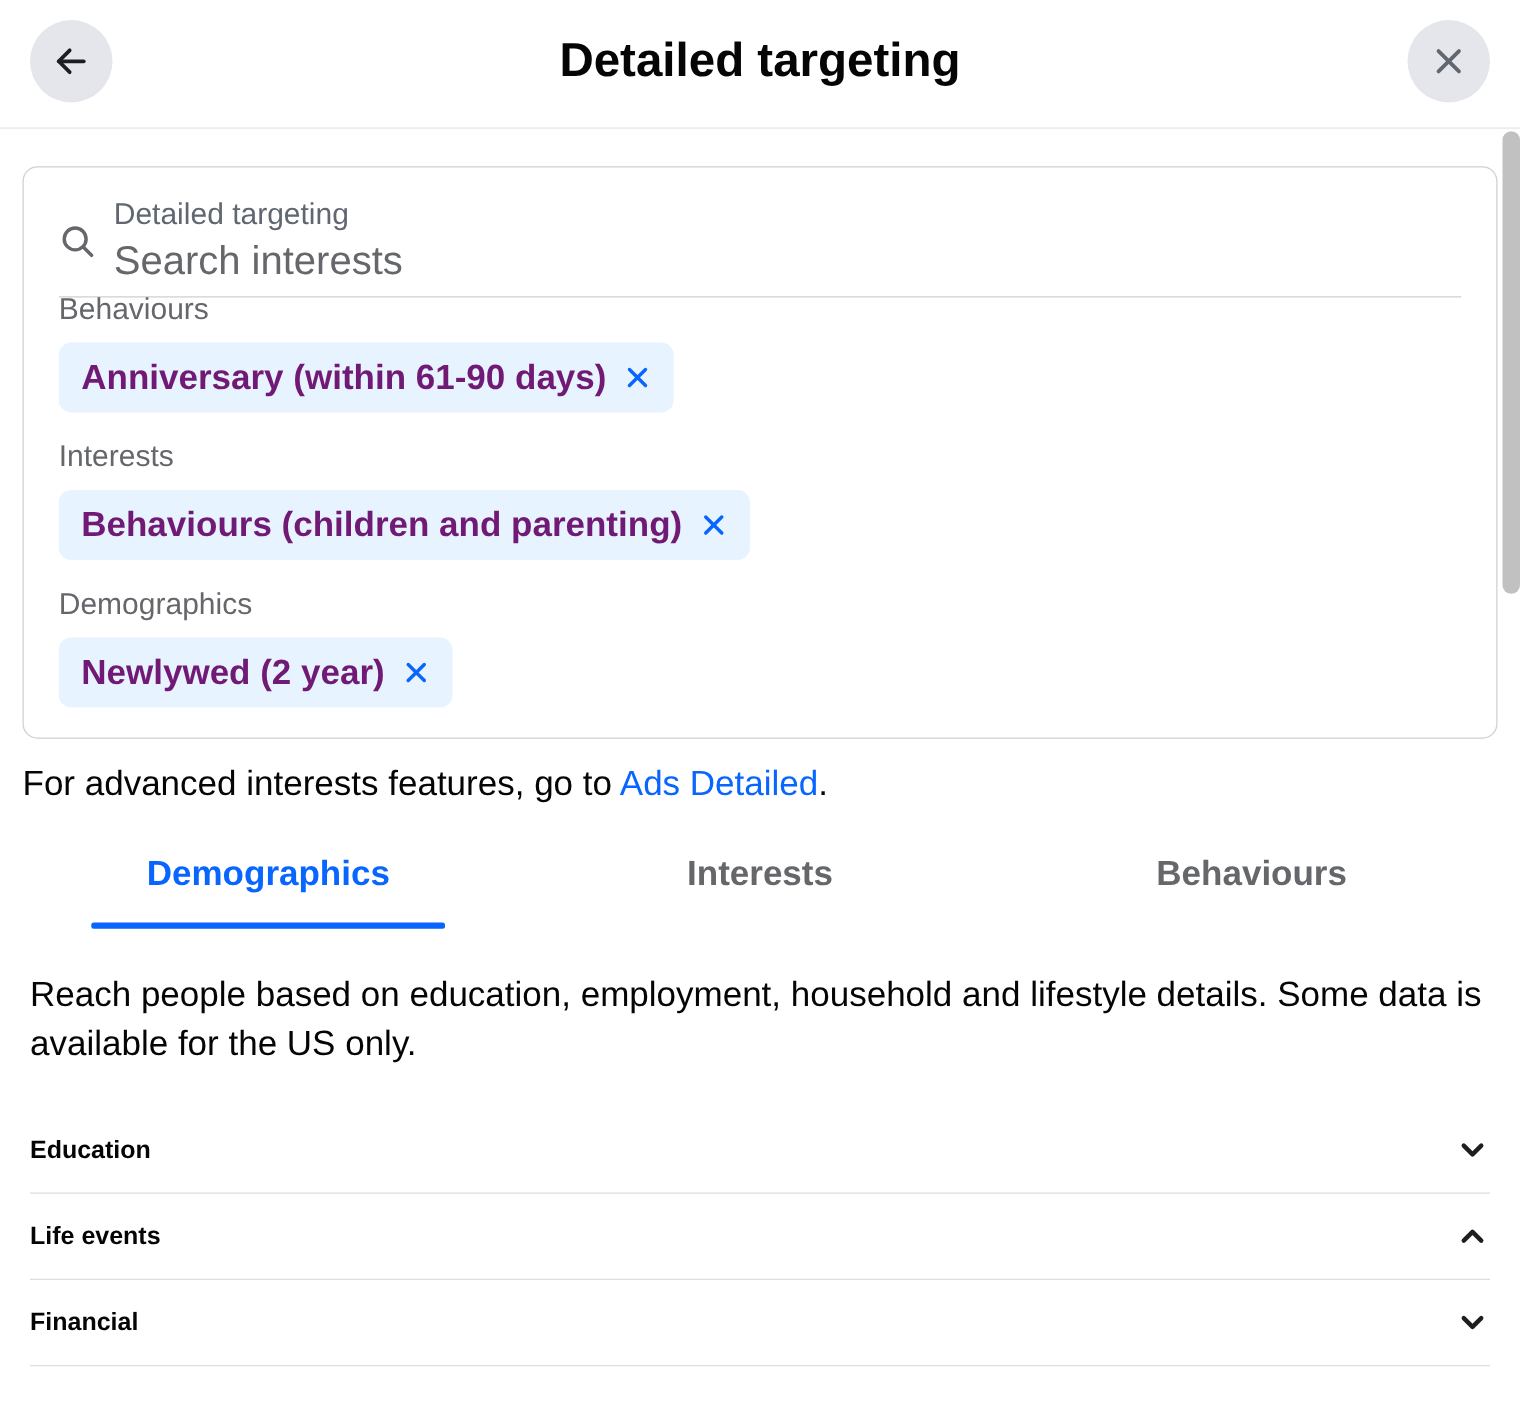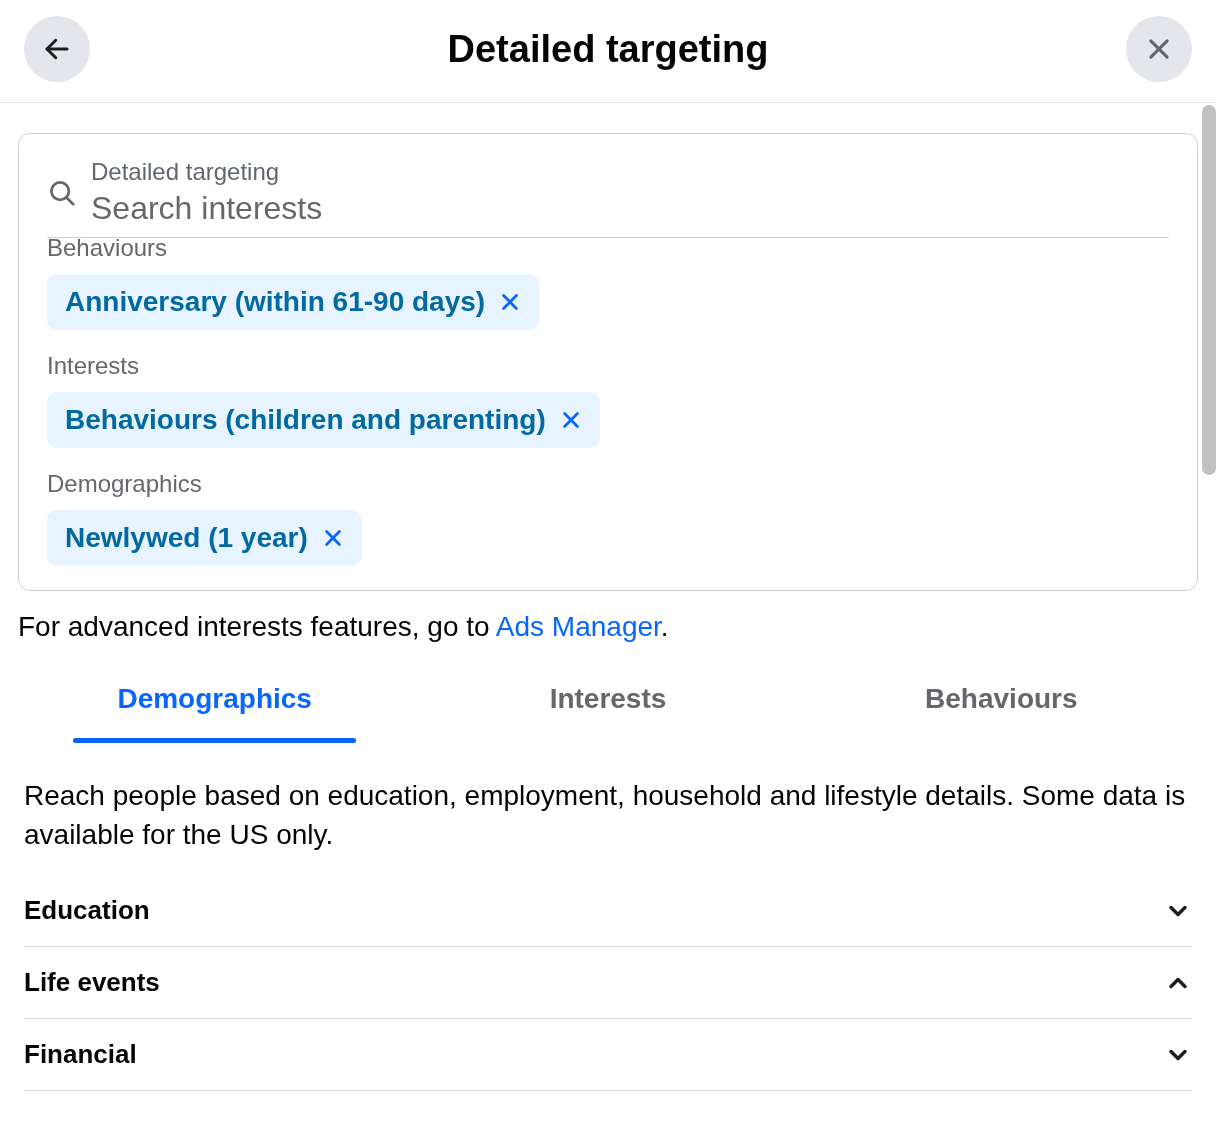--- a/index.html
+++ b/index.html
@@ -79,21 +79,21 @@
     font-size: 24px;
     color: #65676b;
     margin-top: 8px;
     margin-bottom: 12px;
   }
   .group-label.cut { margin-top: -4px; } 
   .chip {
     display: inline-flex;
     align-items: center;
     background: #e7f3ff;
-    color: #0369a1;
+    color: #701a75;
     font-size: 28px;
     font-weight: 700;
     padding: 12px 18px;
     border-radius: 10px;
     gap: 14px;
   }
   .chip-x {
     display:inline-flex;
     align-items:center;
     justify-content:center;
@@ -128,35 +128,35 @@
     right: 14%;
     bottom: 0;
     height: 5px;
     background:#0866ff;
     border-radius: 2px;
   }
   .tab-desc {
     font-size: 28px;
     color: #050505;
     line-height: 1.4;
-    margin: 32px 6px 21px 6px;
+    margin: 32px 6px 32px 6px;
   }
   .accordion {
     margin: 0 6px;
   }
   .acc-row {
     display:flex;
     align-items:center;
     justify-content:space-between;
     padding: 20px 0;
     border-bottom: 1px solid #dadde1;
     cursor:pointer;
   }
   .acc-title {
-    font-size: 26px;
+    font-size: 20px;
     font-weight: 700;
     color: #050505;
   }
   .scrollbar {
     position: absolute;
     right: 0;
     top: 105px;
     width: 14px;
     height: 370px;
     background: #c1c1c1;
@@ -226,32 +226,32 @@
         <svg width="22" height="22" viewBox="0 0 24 24" fill="none" stroke="#0866ff" stroke-width="3" stroke-linecap="round">
             <line x1="5" y1="5" x2="19" y2="19"></line>
             <line x1="19" y1="5" x2="5" y2="19"></line>
           </svg>
       </span>
     </div>
 
     
     <div class="group-label" style="margin-top:22px;">Demographics</div>
     <div class="chip">
-      <span>Newlywed (1 year)</span>
+      <span>Newlywed (2 year)</span>
       <span class="chip-x">
         <svg width="22" height="22" viewBox="0 0 24 24" fill="none" stroke="#0866ff" stroke-width="3" stroke-linecap="round">
             <line x1="5" y1="5" x2="19" y2="19"></line>
             <line x1="19" y1="5" x2="5" y2="19"></line>
           </svg>
       </span>
     </div>
   </div>
 
   <div class="advanced">
-    <span>For advanced interests features, go to </span><a>Ads Manager</a><span>.</span>
+    <span>For advanced interests features, go to </span><a>Ads Detailed</a><span>.</span>
   </div>
 
   <div class="tabs">
     <div class="tab active">Demographics</div>
     <div class="tab">Interests</div>
     <div class="tab">Behaviours</div>
   </div>
 
   <div class="tab-desc">Reach people based on education, employment, household and lifestyle details. Some data is available for the US only.</div>
 

